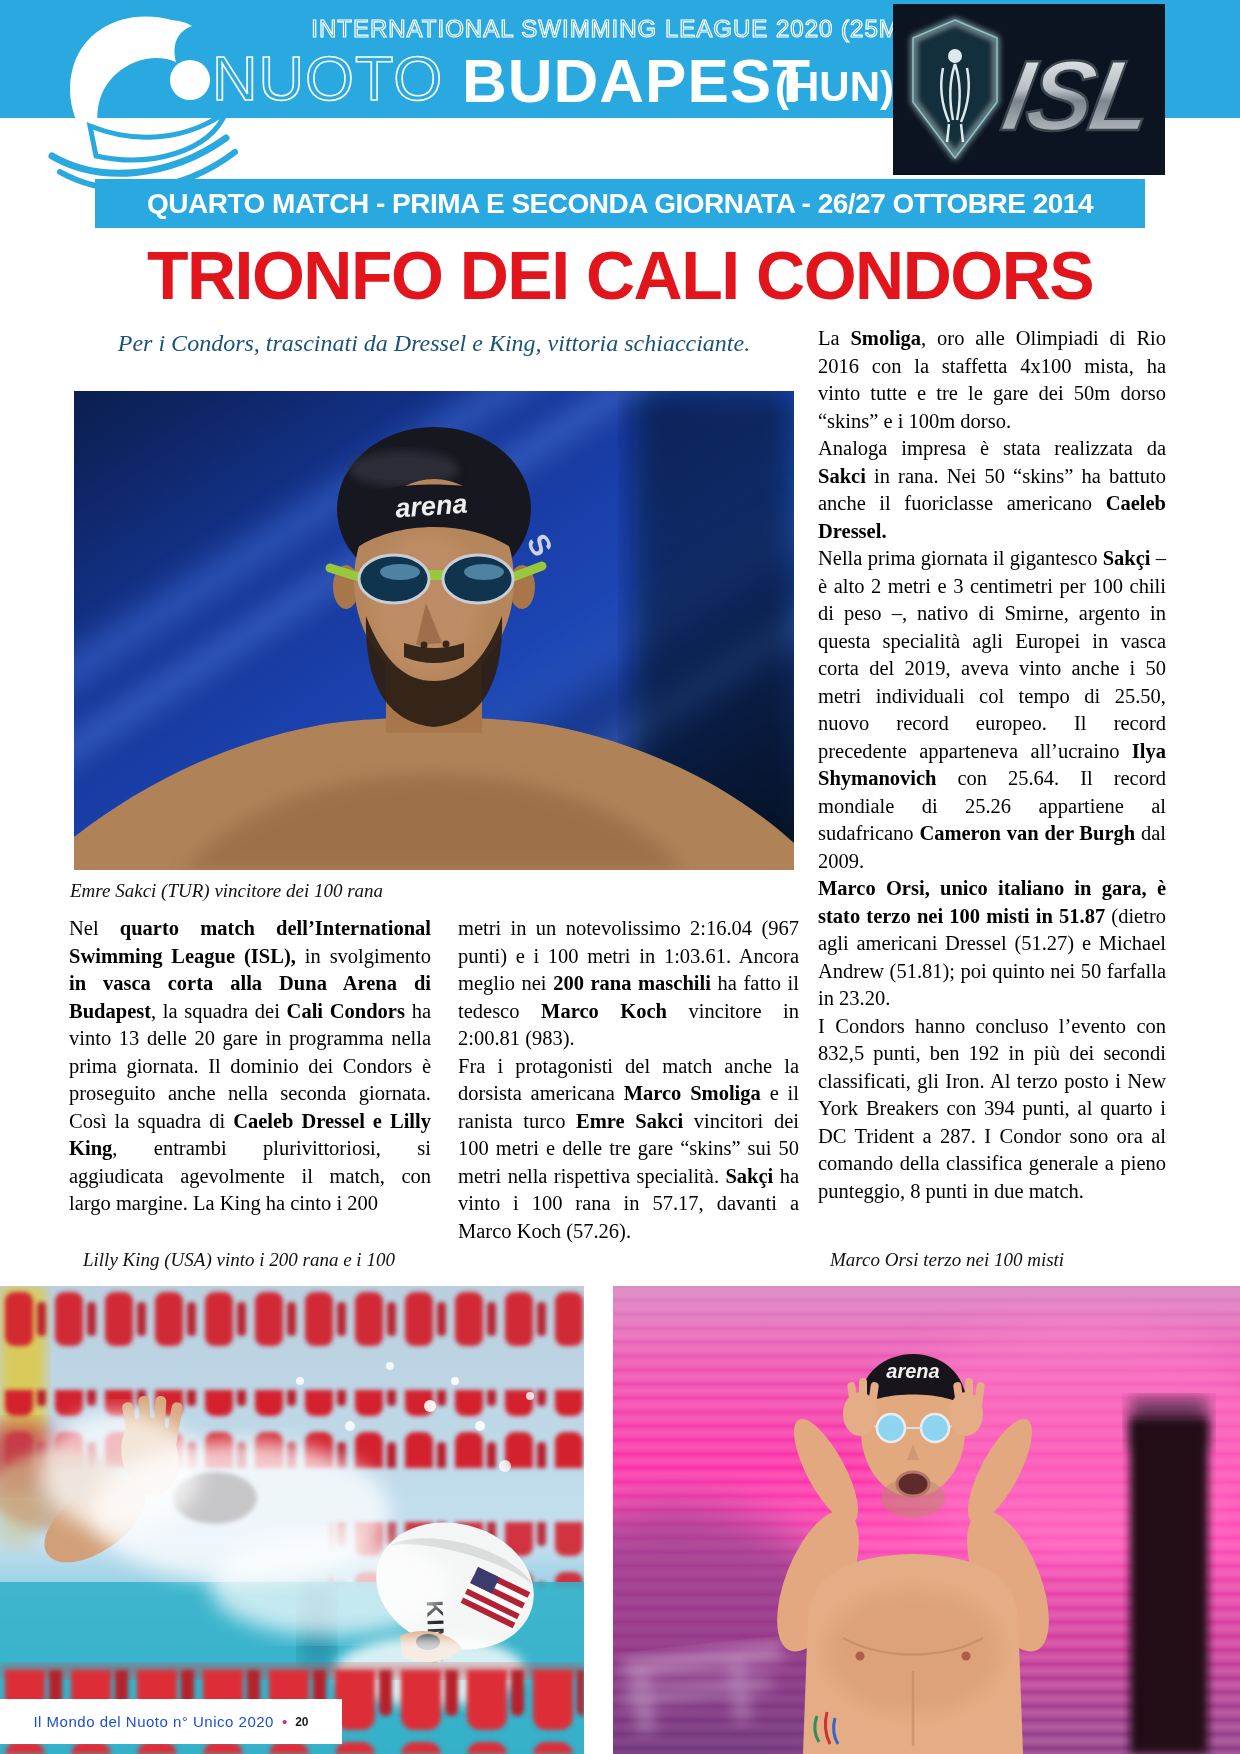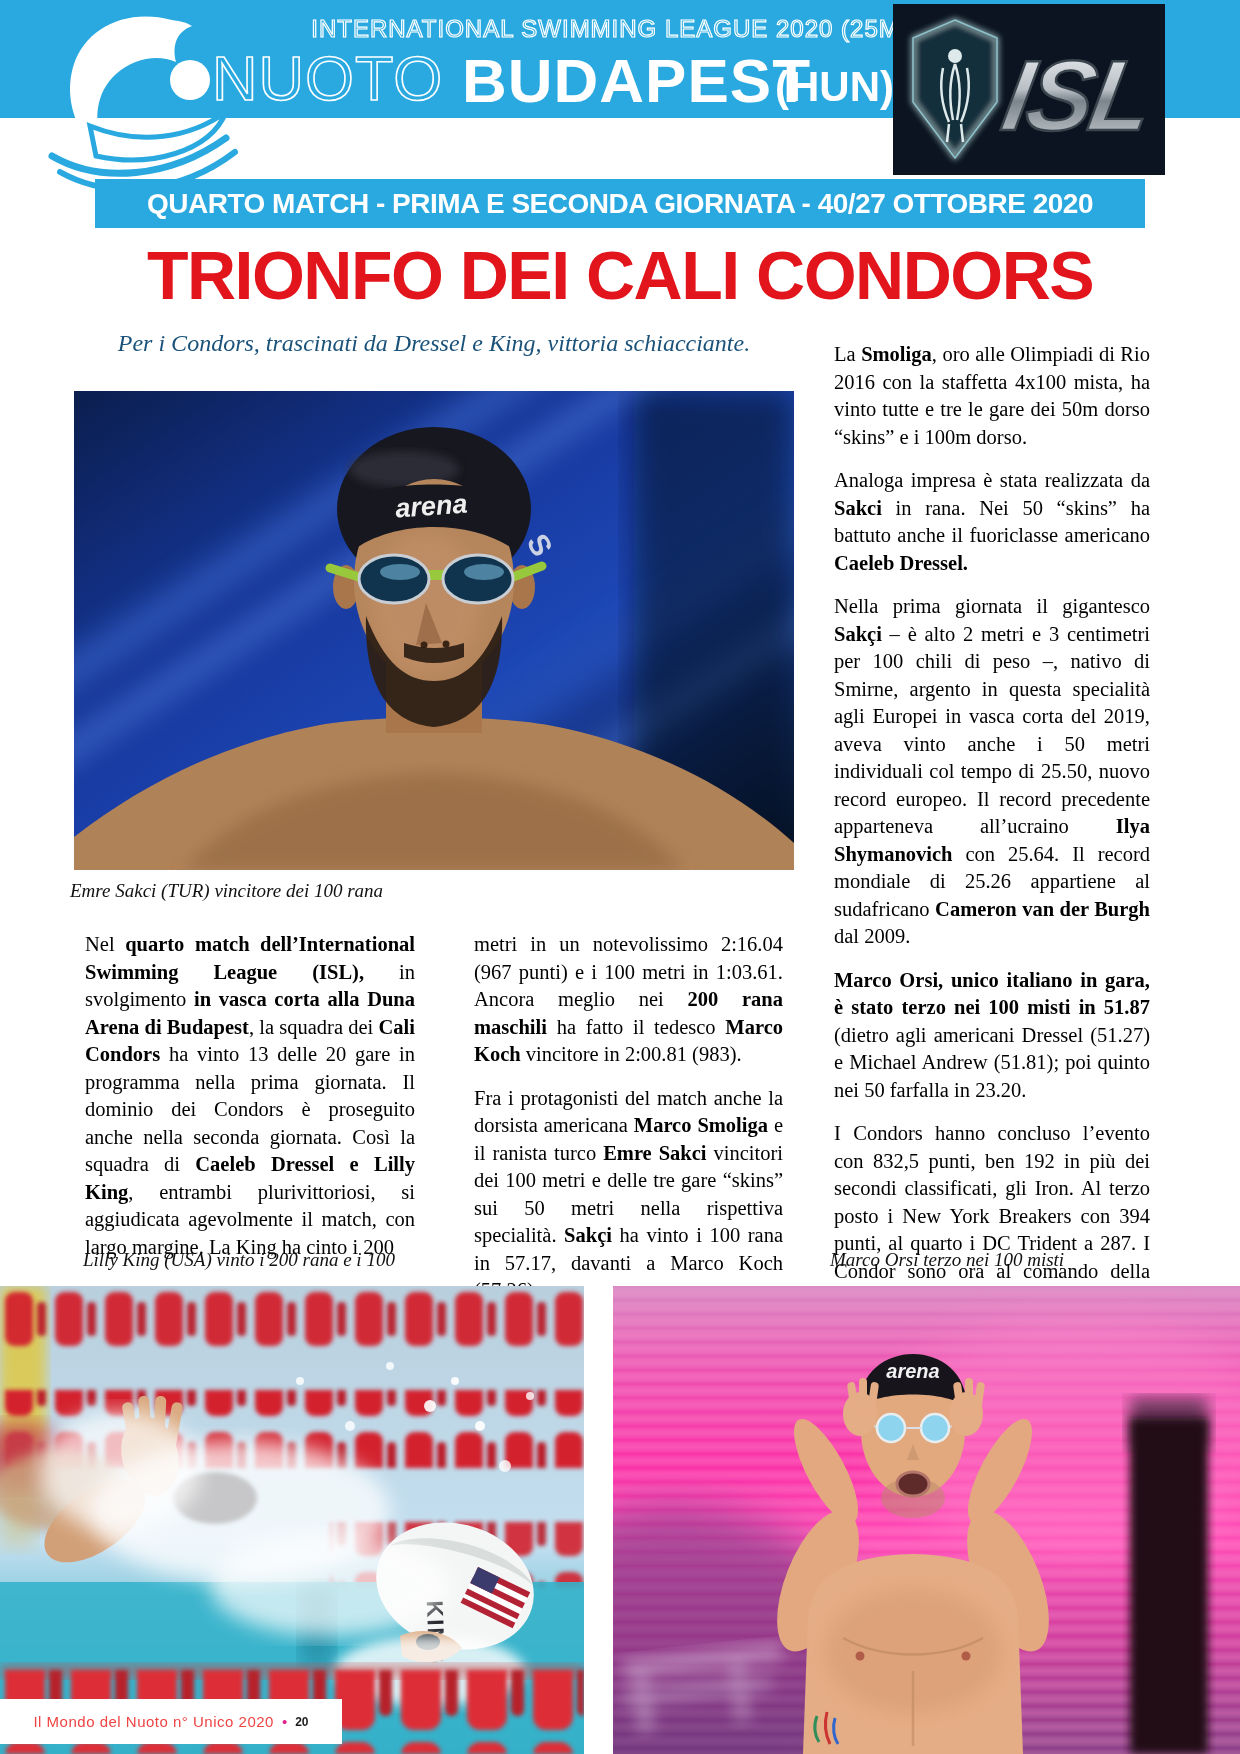--- a/index.html
+++ b/index.html
@@ -27,29 +27,29 @@
   
   .photo-main{position:absolute;left:74px;top:391px;width:720px;height:479px;}
   .photo-left{position:absolute;left:0;top:1286px;width:584px;height:468px;}
   .photo-right{position:absolute;left:613px;top:1286px;width:627px;height:468px;}
   .caption{position:absolute;font-style:italic;font-size:19px;color:#111;white-space:nowrap;}
   .cap-main{left:70px;top:880px;}
   .cap-left{left:83px;top:1249px;}
   .cap-right{left:830px;top:1249px;}
   
   .col{position:absolute;font-size:20.5px;line-height:27.5px;text-align:justify;}
-  .col .para{margin:16px;}
+  .col .para{margin:0;}
   #col1{left:69px;top:915px;width:362px;font-family:Liberation Serif, serif;}
   #col2{left:458px;top:915px;width:341px;}
   #col3{left:818px;top:325px;width:348px;}
   
   .footer{position:absolute;left:0;top:1699px;width:342px;height:45px;background:#fff;
         display:flex;align-items:center;justify-content:center;gap:8px;
         font-family:"Liberation Sans",sans-serif;}
-  .footer .mag{color:#ef4444;font-size:15px;letter-spacing:0.5px;}
+  .footer .mag{color:#1d4ed8;font-size:15px;letter-spacing:0.5px;}
   .footer .dot{color:#e0218a;font-size:15px;}
   .footer .pg{color:#1c1c1c;font-weight:bold;font-size:12px;}
 </style>
 </head>
 <body>
 
 <div class="page">
 
   <div class="topband"></div>
 
@@ -92,21 +92,21 @@
         <path d="M62,60 C56,78 56,96 60,116 M62,60 C68,78 68,96 64,116"></path>
         <path d="M50,64 C46,84 50,104 56,118 M74,64 C78,84 74,104 68,118"></path>
         <path d="M56,120 L54,138 M68,120 L70,138"></path>
       </g>
       <g transform="skewX(-10)">
         <text x="128" y="126" font-family="Liberation Sans, sans-serif" font-weight="bold" font-style="italic" font-size="100" letter-spacing="-4" fill="url(#silv)" stroke="#39444d" stroke-width="2.5">ISL</text>
       </g>
     </svg>
   </div>
 
-  <div class="banner">QUARTO MATCH - PRIMA E SECONDA GIORNATA - 40/27 OTTOBRE 2020</div>
+  <div class="banner">QUARTO MATCH - PRIMA E SECONDA GIORNATA - 26/27 OTTOBRE 2014</div>
 
   <div class="title">TRIONFO DEI CALI CONDORS</div>
   <div class="standfirst">Per i Condors, trascinati da Dressel e King, vittoria schiacciante.</div>
 
   <svg class="photo-main" viewBox="0 0 720 479" preserveAspectRatio="none">
     <defs>
       <linearGradient id="mbg" x1="0" y1="0" x2="1" y2="1">
         <stop offset="0" stop-color="#0b1e4e"></stop>
           <stop offset="0.35" stop-color="#16379b"></stop>
         <stop offset="0.6" stop-color="#1d47b6"></stop>

